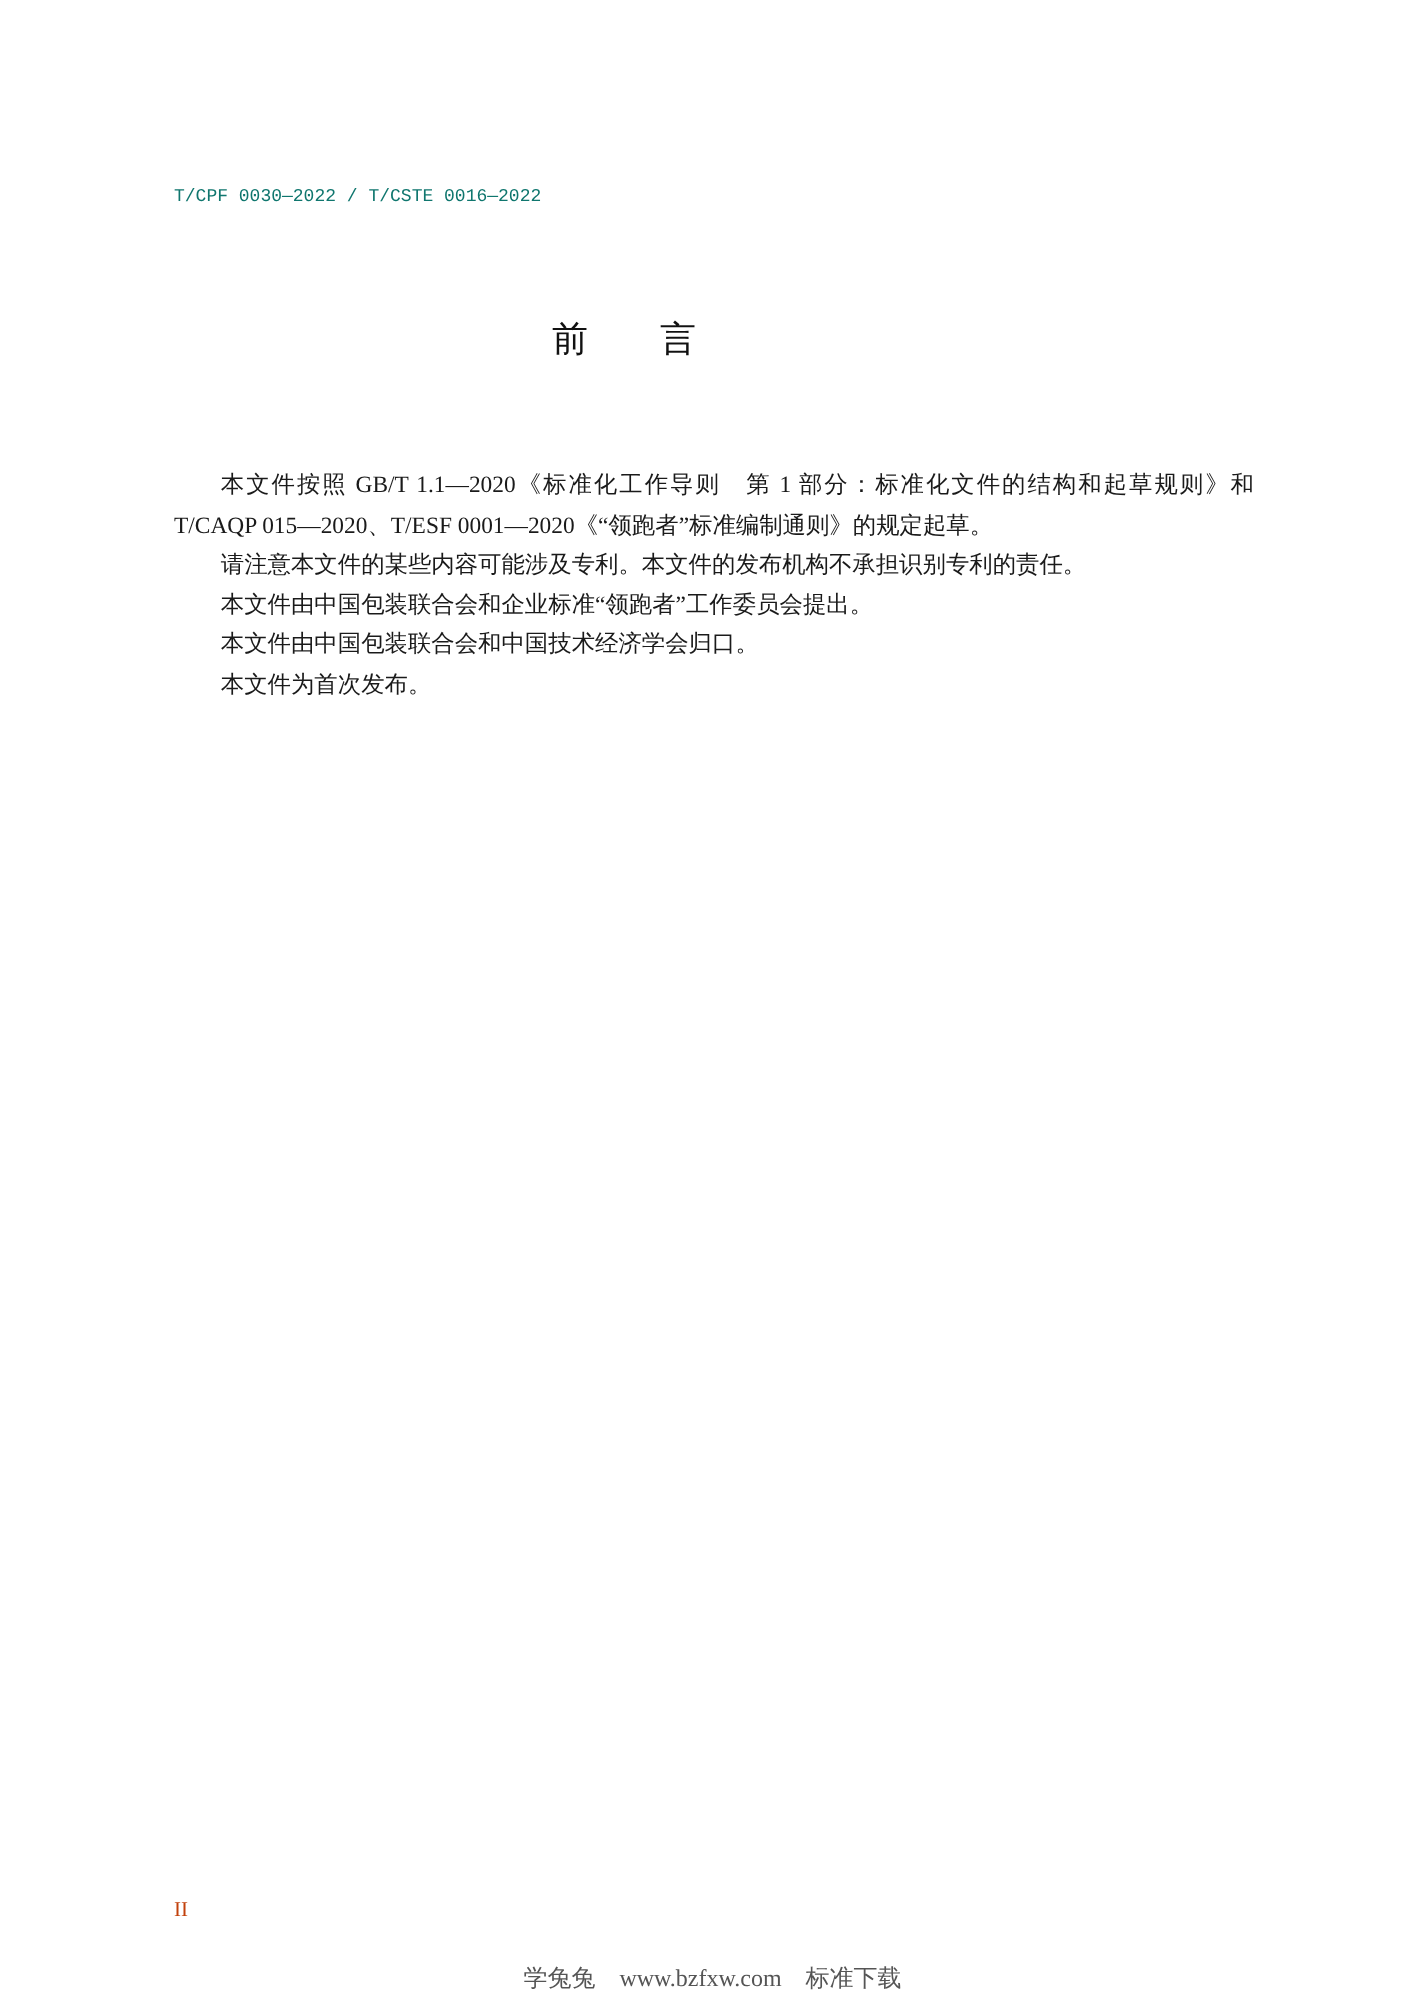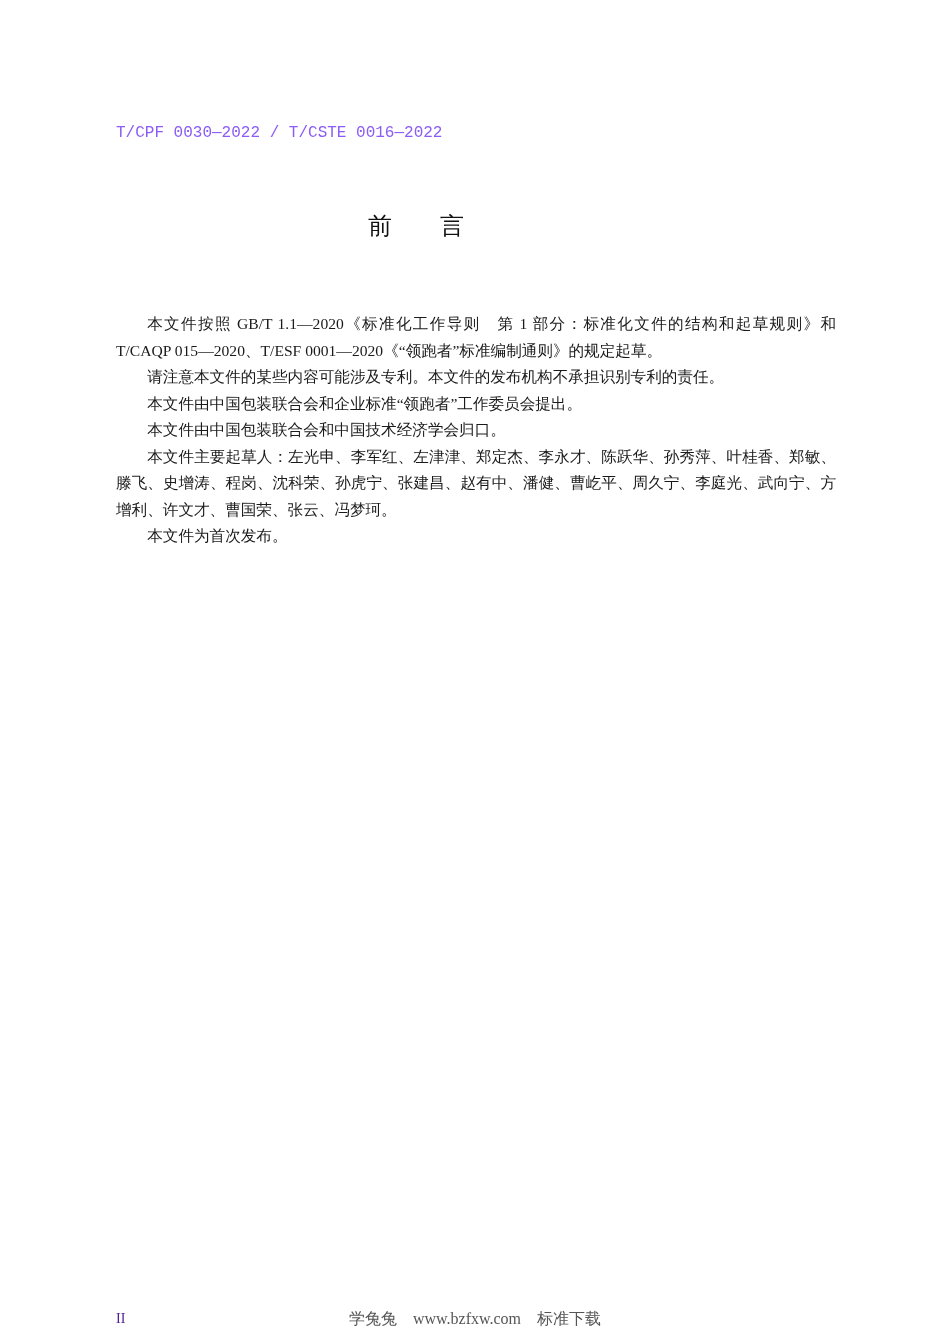--- a/index.html
+++ b/index.html
@@ -13,23 +13,23 @@
       position: relative;
       overflow: hidden;
       color: #111111;
       font-family: "Liberation Serif", "DejaVu Serif", serif;
     }
     .doc-code {
       position: absolute;
       left: 116px;
       top: 124px;
       font-family: "Liberation Mono", "DejaVu Sans Mono", monospace;
-      font-size: 16px;
+      font-size: 12px;
       letter-spacing: 0px;
-      color: #8b5cf6;
+      color: #0f766e;
       white-space: nowrap;
     }
     .page-title {
       position: absolute;
       left: 0;
       width: 832px;
       top: 210px;
       text-align: center;
       font-family: Liberation Serif, serif;
       font-size: 24px;
@@ -49,23 +49,23 @@
       text-align: justify;
       margin-top: 21px;
     }
     .body-text p {
       margin: 0;
       text-indent: 2em;
     }
     .page-number {
       position: absolute;
       left: 116px;
-      top: 1311px;
+      top: 1266px;
       font-size: 14px;
-      color: #4c1d95;
+      color: #c2410c;
     }
     .watermark {
       position: absolute;
       left: 0;
       width: 950px;
       top: 1309px;
       text-align: center;
       font-size: 16px;
       color: #555555;
       white-space: pre;
@@ -76,19 +76,18 @@
 
 <div class="doc-code">T/CPF 0030—2022 / T/CSTE 0016—2022</div>
 
 <div class="page-title">前言</div>
 
 <div class="body-text">
   <p>本文件按照 GB/T 1.1—2020《标准化工作导则　第 1 部分：标准化文件的结构和起草规则》和 T/CAQP 015—2020、T/ESF 0001—2020《“领跑者”标准编制通则》的规定起草。</p>
   <p>请注意本文件的某些内容可能涉及专利。本文件的发布机构不承担识别专利的责任。</p>
   <p>本文件由中国包装联合会和企业标准“领跑者”工作委员会提出。</p>
   <p>本文件由中国包装联合会和中国技术经济学会归口。</p>
-  <p>本文件主要起草人：左光申、李军红、左津津、郑定杰、李永才、陈跃华、孙秀萍、叶桂香、郑敏、滕飞、史增涛、程岗、沈科荣、孙虎宁、张建昌、赵有中、潘健、曹屹平、周久宁、李庭光、武向宁、方增利、许文才、曹国荣、张云、冯梦珂。</p>
   <p>本文件为首次发布。</p>
 </div>
 
 <div class="page-number">II</div>
 
 <div class="watermark">学兔兔　www.bzfxw.com　标准下载</div>
 
 </body></html>

